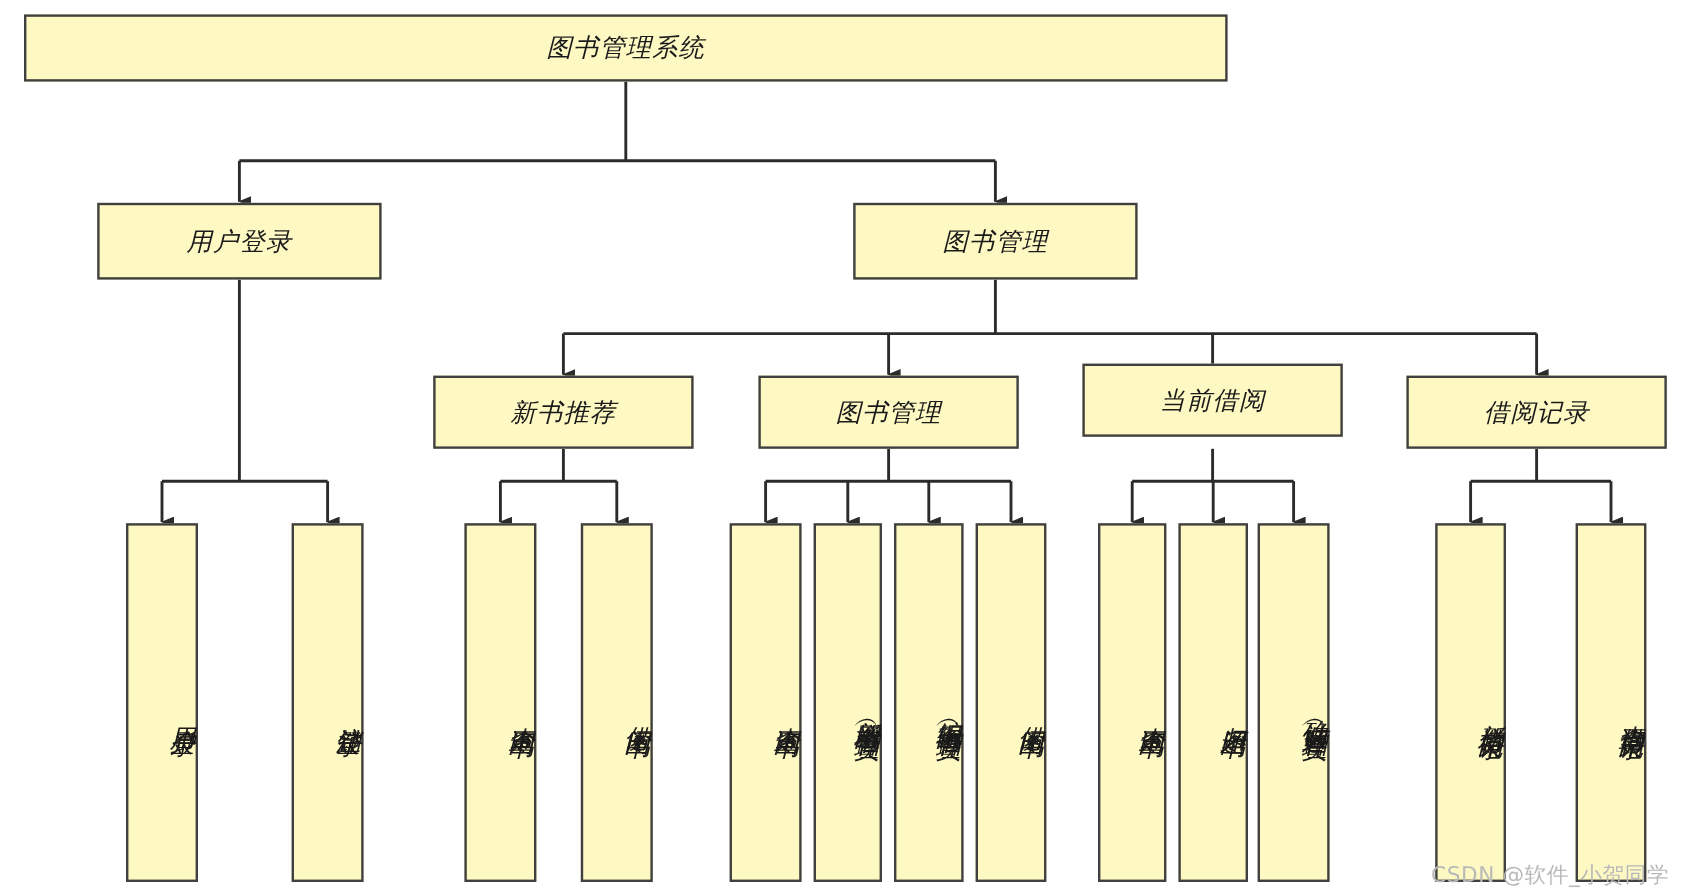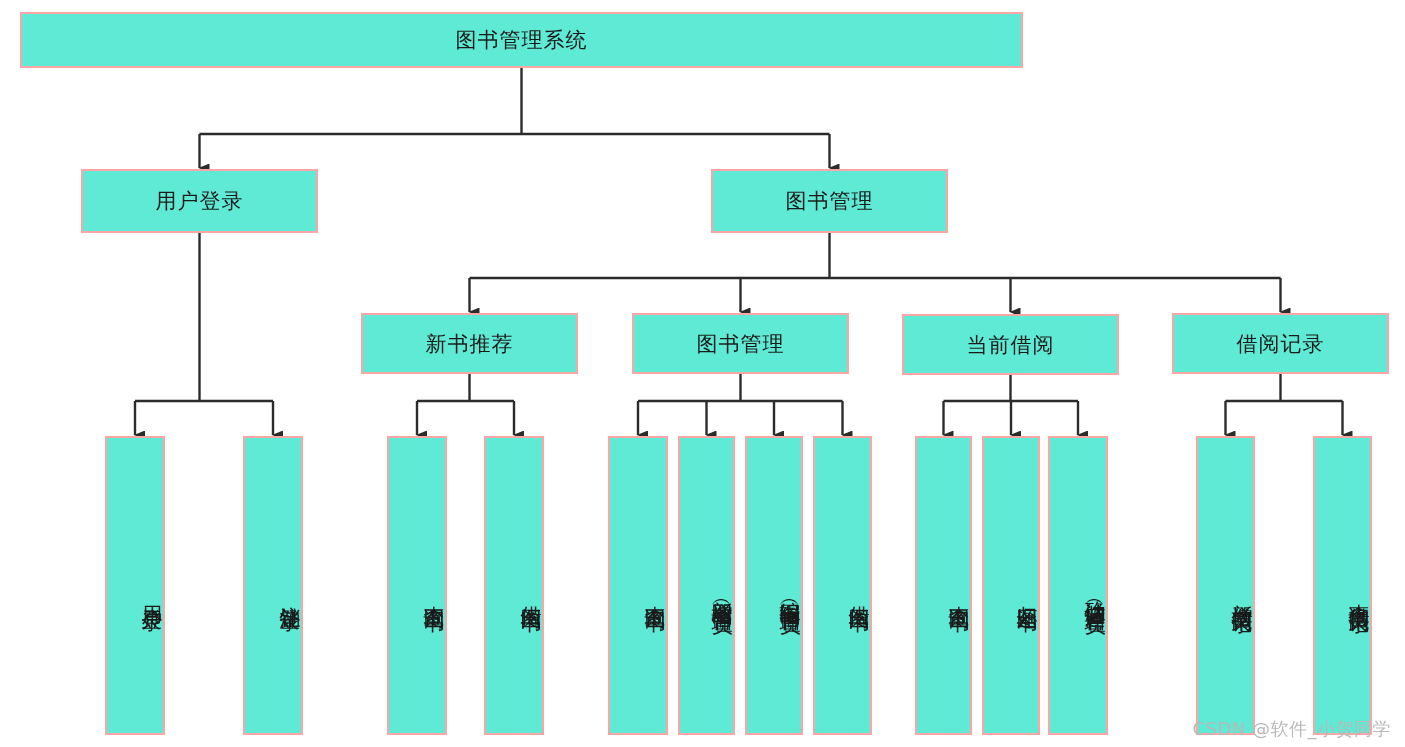--- a/index.html
+++ b/index.html
@@ -23,26 +23,27 @@
     position: absolute;
     left: 0;
     top: 0;
     width: 1405px;
     height: 747px;
     pointer-events: none;
   }
   .node {
     position: absolute;
     box-sizing: border-box;
-    background: #5eead4;
-    border: 2px solid #fca5a5;
+    background: #fef9c3;
+    border: 2px solid #404040;
     display: flex;
     align-items: center;
     justify-content: center;
     color: #1a1a1a;
+    font-style: italic;
   }
   .node.horiz {
     font-size: 21px;
     letter-spacing: 1px;
   }
   .node.vert {
     writing-mode: vertical-rl;
     text-orientation: upright;
     font-size: 21px;
     line-height: 1.06;
@@ -124,21 +125,21 @@
   <div class="node horiz" style="left:711px;top:169px;width:237px;height:64px;">
     <span class="label">图书管理</span>
   </div>
 
   <div class="node horiz" style="left:361px;top:313px;width:217px;height:61px;">
     <span class="label">新书推荐</span>
   </div>
   <div class="node horiz" style="left:632px;top:313px;width:217px;height:61px;">
     <span class="label">图书管理</span>
   </div>
-  <div class="node horiz" style="left:902px;top:314px;width:217px;height:61px;">
+  <div class="node horiz" style="left:902px;top:303px;width:217px;height:61px;">
     <span class="label">当前借阅</span>
   </div>
   <div class="node horiz" style="left:1172px;top:313px;width:217px;height:61px;">
     <span class="label">借阅记录</span>
   </div>
 
   <div class="node vert" style="left:105px;top:436px;width:60px;height:299px;">
     <span class="label">用户登录</span>
   </div>
   <div class="node vert" style="left:243px;top:436px;width:60px;height:299px;">

